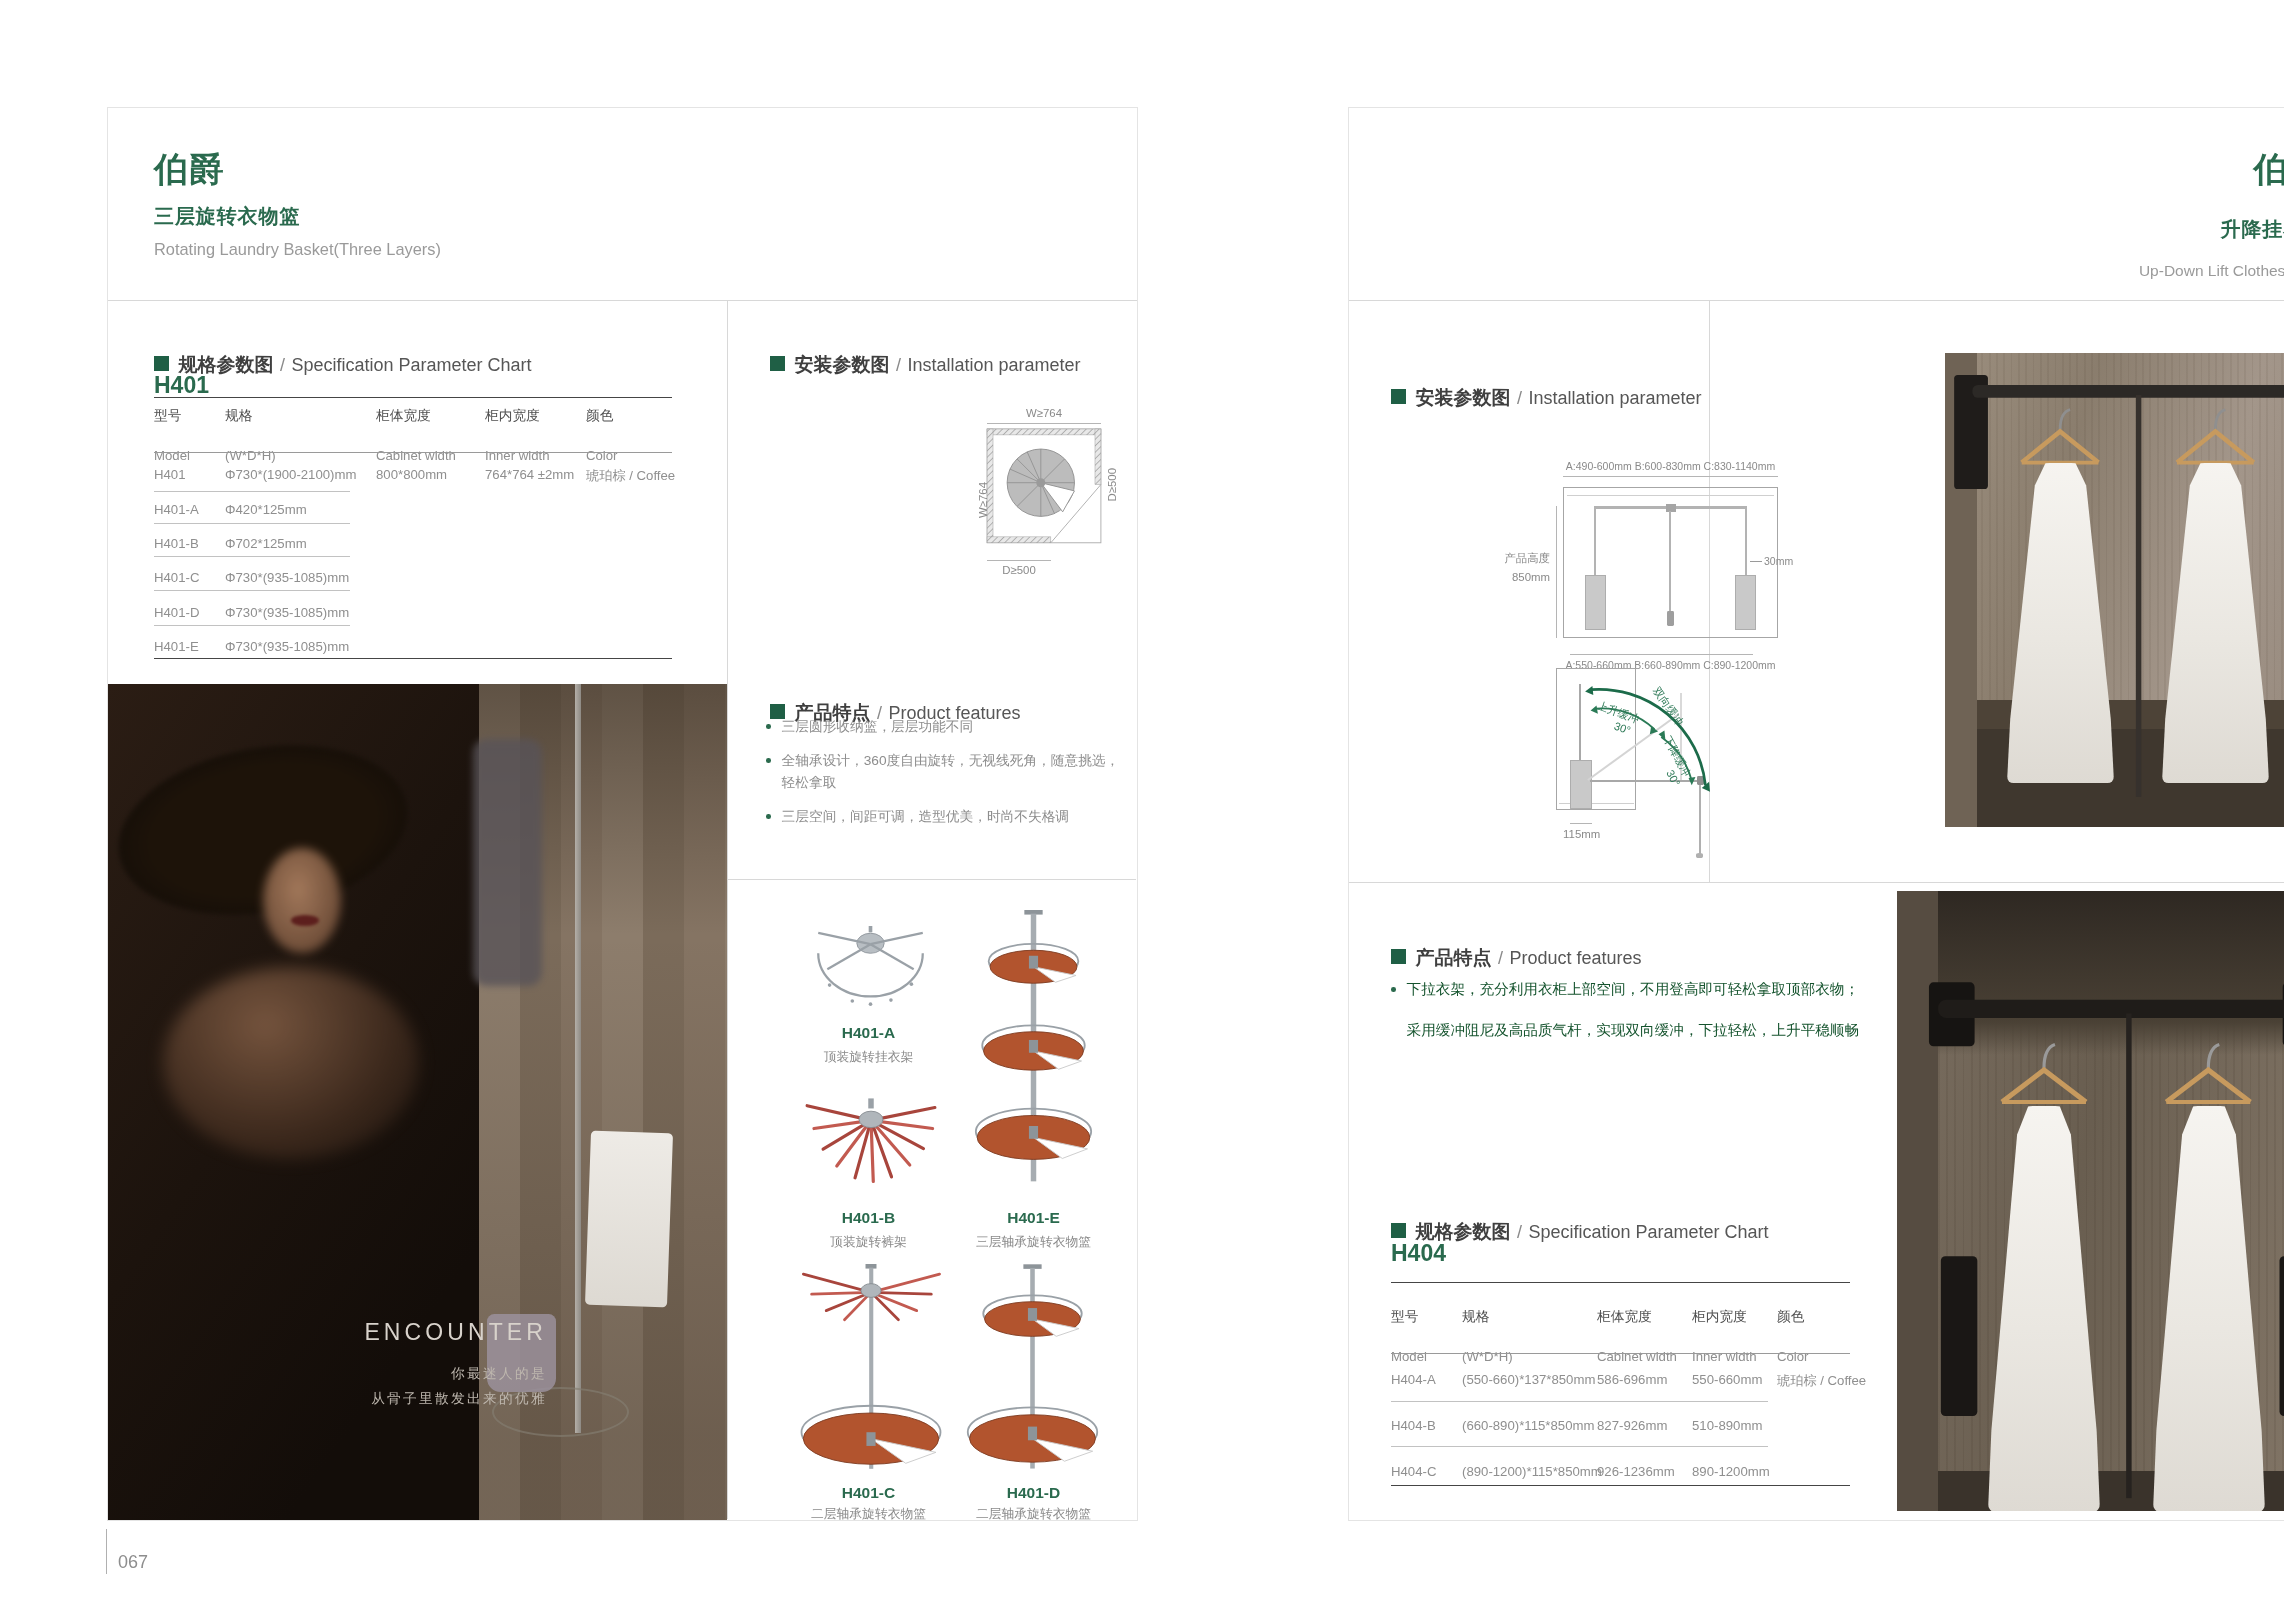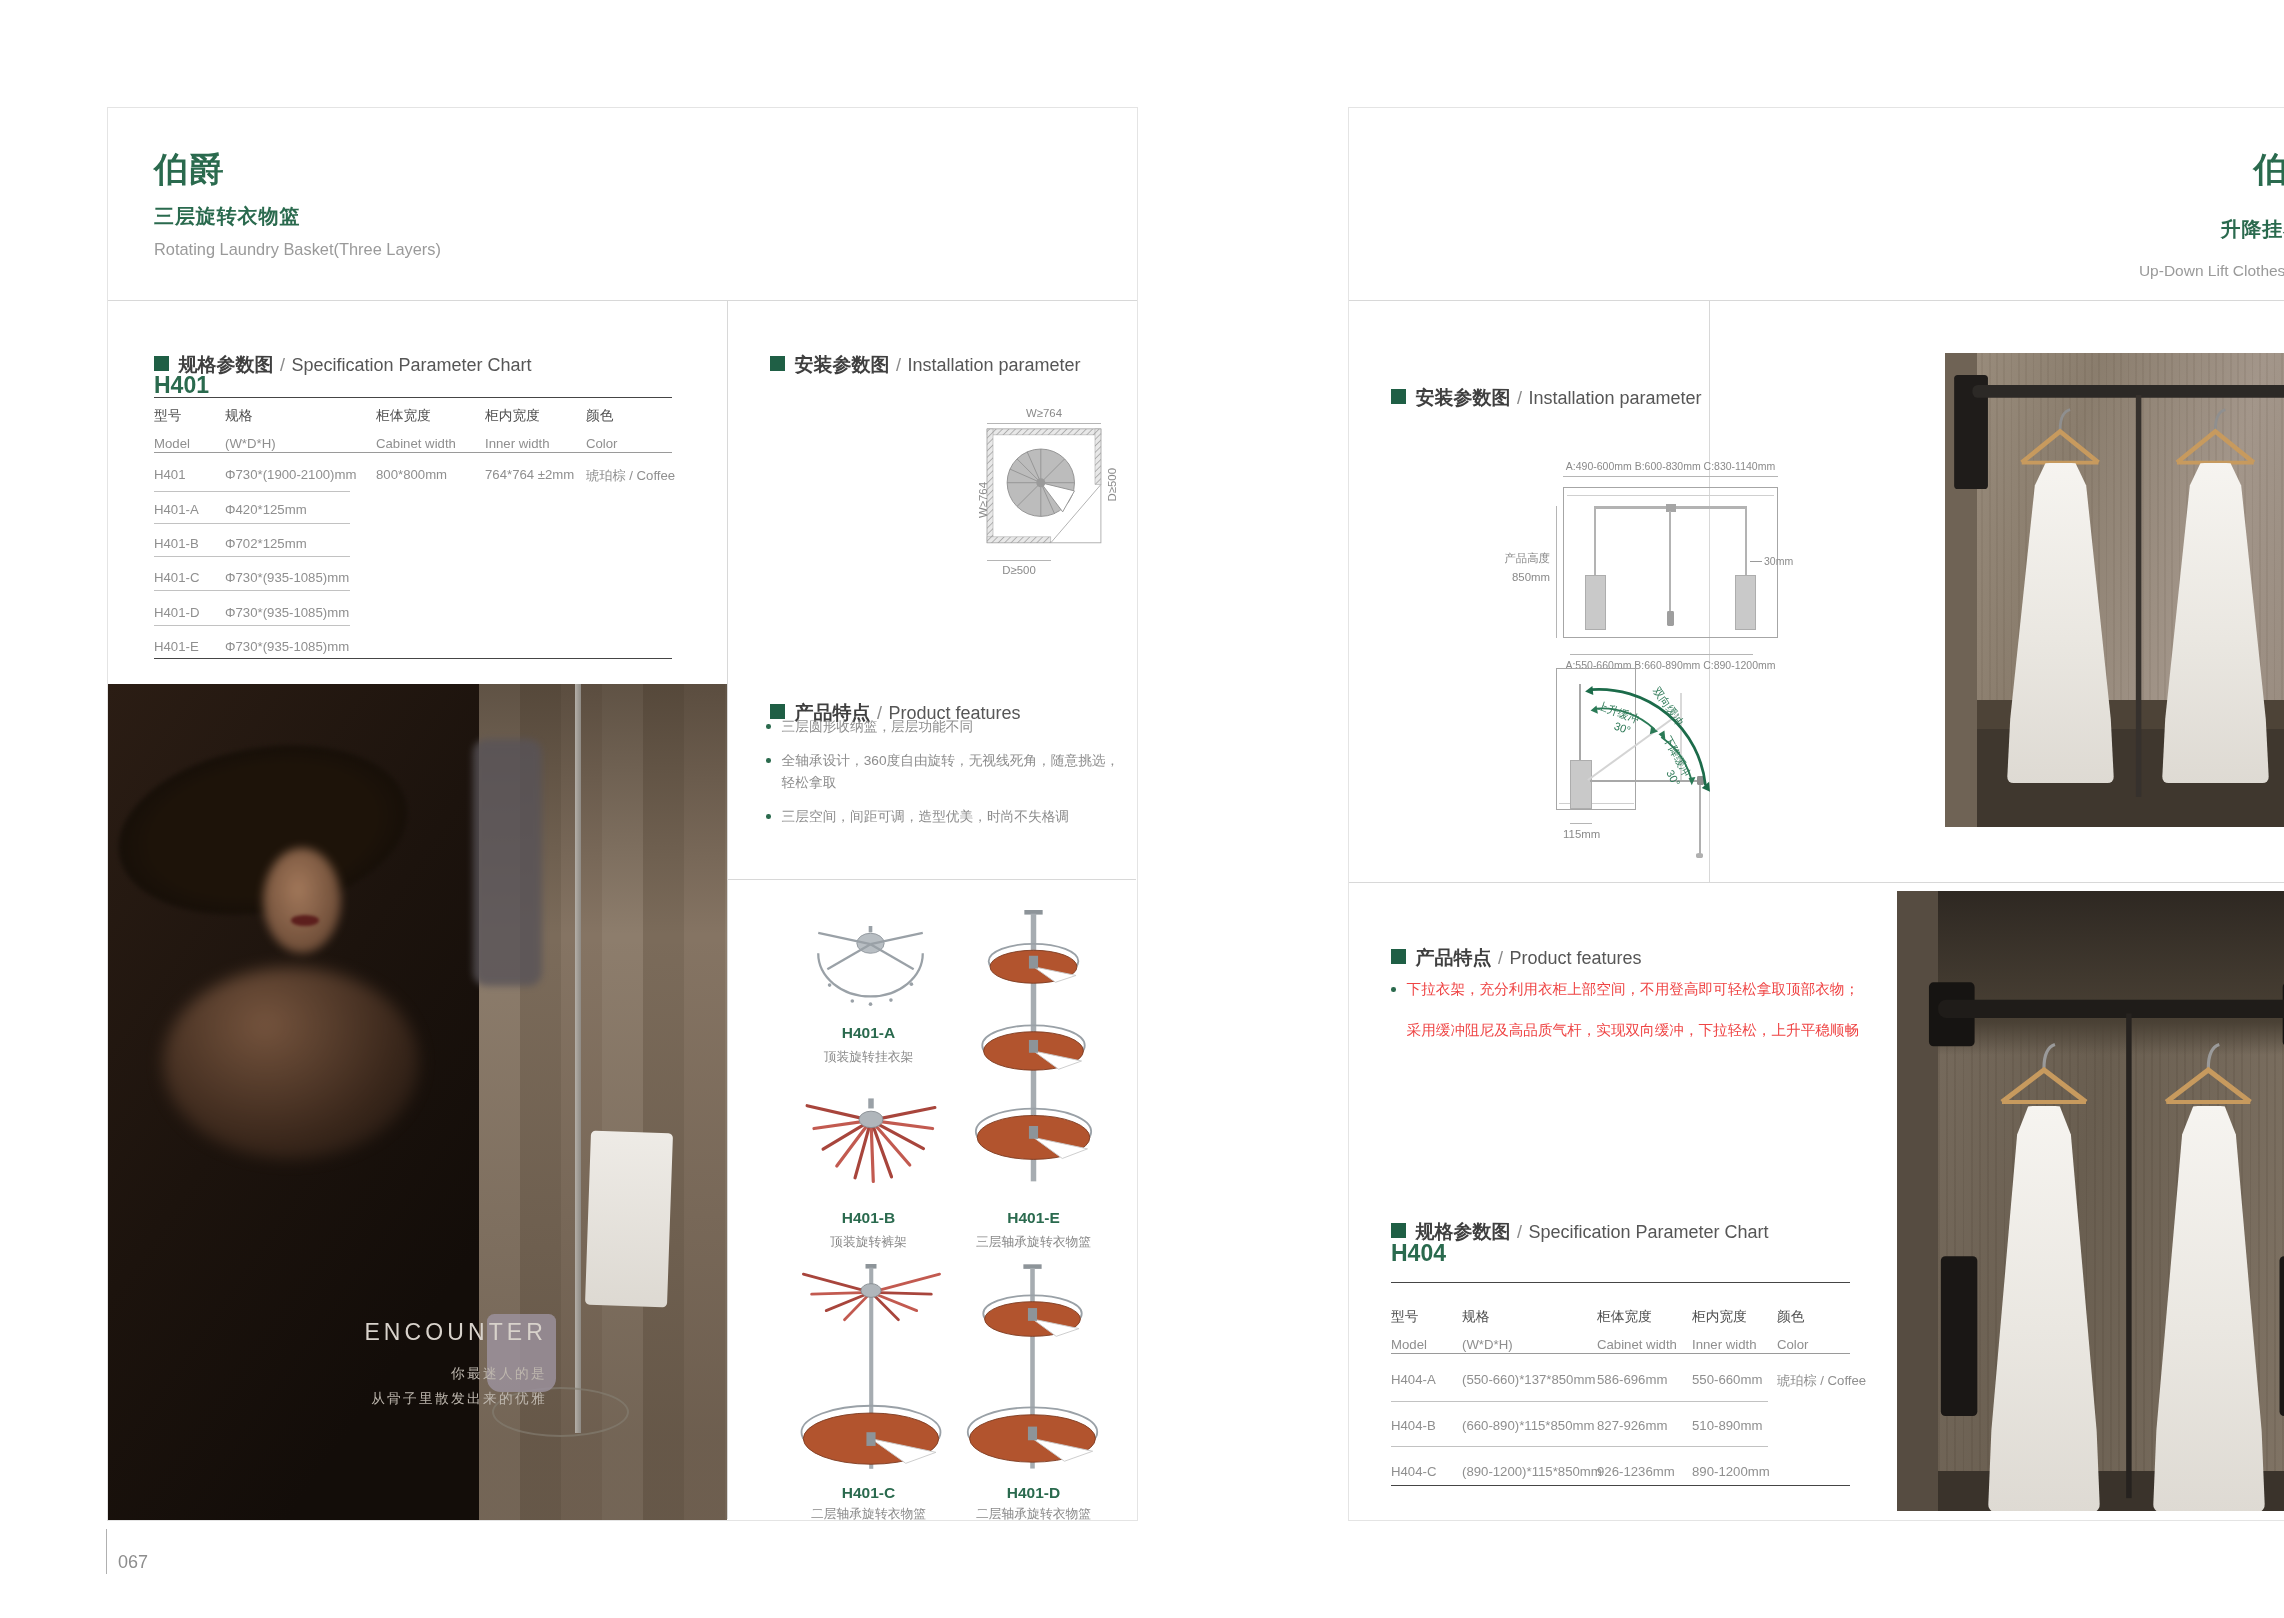--- a/index.html
+++ b/index.html
@@ -16,21 +16,21 @@
   .sec-h { position:absolute; white-space:nowrap;margin-top:12px; }
   .sec-h .sq { display:inline-block; width:14.6px; height:14.6px; background:#1f5f45; margin-right:10px; }
   .sec-h .cn { font-size:19px; font-weight:700; color:#3f3f3f; }
   .sec-h .sl { font-size:18px; color:#8a8a8a; margin:0 6.4px; }
   .sec-h .en { font-size:18px; color:#565656; }
   .model-group { font-size:23px; color:#2a6a4e; font-weight:600; }
   .t-darkline { position:absolute; height:1.4px; background:#454545; }
   .t-midline  { position:absolute; height:0.9px; background:#9a9a9a; }
   .t-rowline  { position:absolute; height:0.9px; background:#c2c2c2; }
   .t-cn { font-size:13.7px; color:#4e4e4e; }
-  .t-en { font-size:13.2px; color:#8f8f8f; margin-top:11px; }
+  .t-en { font-size:13.2px; color:#8f8f8f; margin-top:23px; }
   .t-val { font-size:13.2px; color:#8f8f8f; white-space:nowrap; }
   .cell { position:absolute; white-space:nowrap; }
   .dimtxt { font-size:11.4px; color:#8a8a8a; white-space:nowrap; }
   .dimgreen { font-size:12px; color:#2f7a58; white-space:nowrap; }
   .rot-l { transform:rotate(-90deg); transform-origin:center; }
   .feat-item { display:flex; margin-bottom:12px; }
   .feat-dot { width:4.6px; height:4.6px; border-radius:50%; background:#2b6a4d; margin:8.2px 11px 0 0; flex:none; }
   .feat-txt { font-size:13.7px; color:#8d8d8d; line-height:22px; }
   .code { font-size:15.5px; font-weight:600; color:#2a6a4e; text-align:center; }
   .pname { font-size:12.8px; color:#8a8a8a; text-align:center; }
@@ -361,21 +361,21 @@
     <div class="abs" style="left:25px;top:160px;width:22px;border-top:0.9px solid #b5b5b5;"></div>
     <div class="abs dimtxt" style="left:13.7px;top:165px;width:46px;text-align:center;">115mm</div>
   </div>
 
   <div class="sec-h" style="left:42px;top:825px;">
     <span class="sq"></span><span class="cn">产品特点</span><span class="sl">/</span><span class="en">Product features</span>
   </div>
   <div class="abs" style="left:42px;top:861px;width:475px;">
     <div class="feat-item">
       <span class="feat-dot" style="margin-top:18px;"></span>
-      <span class="feat-txt" style="font-size:14.6px;line-height:41px;color:#ef4444;">下拉衣架，充分利用衣柜上部空间，不用登高即可轻松拿取顶部衣物；采用缓冲阻尼及高品质气杆，实现双向缓冲，下拉轻松，上升平稳顺畅</span>
+      <span class="feat-txt" style="font-size:14.6px;line-height:41px;color:#14532d;">下拉衣架，充分利用衣柜上部空间，不用登高即可轻松拿取顶部衣物；采用缓冲阻尼及高品质气杆，实现双向缓冲，下拉轻松，上升平稳顺畅</span>
     </div>
   </div>
 
   <div class="sec-h" style="left:42px;top:1099px;">
     <span class="sq"></span><span class="cn">规格参数图</span><span class="sl">/</span><span class="en">Specification Parameter Chart</span>
   </div>
   <div class="abs model-group" style="left:42px;top:1132px;">H404</div>
   <div class="t-darkline" style="left:42px;top:1174px;width:459px;"></div>
   <div class="abs" style="left:42px;top:1200px;width:459px;">
     <div class="cell" style="left:0;">

